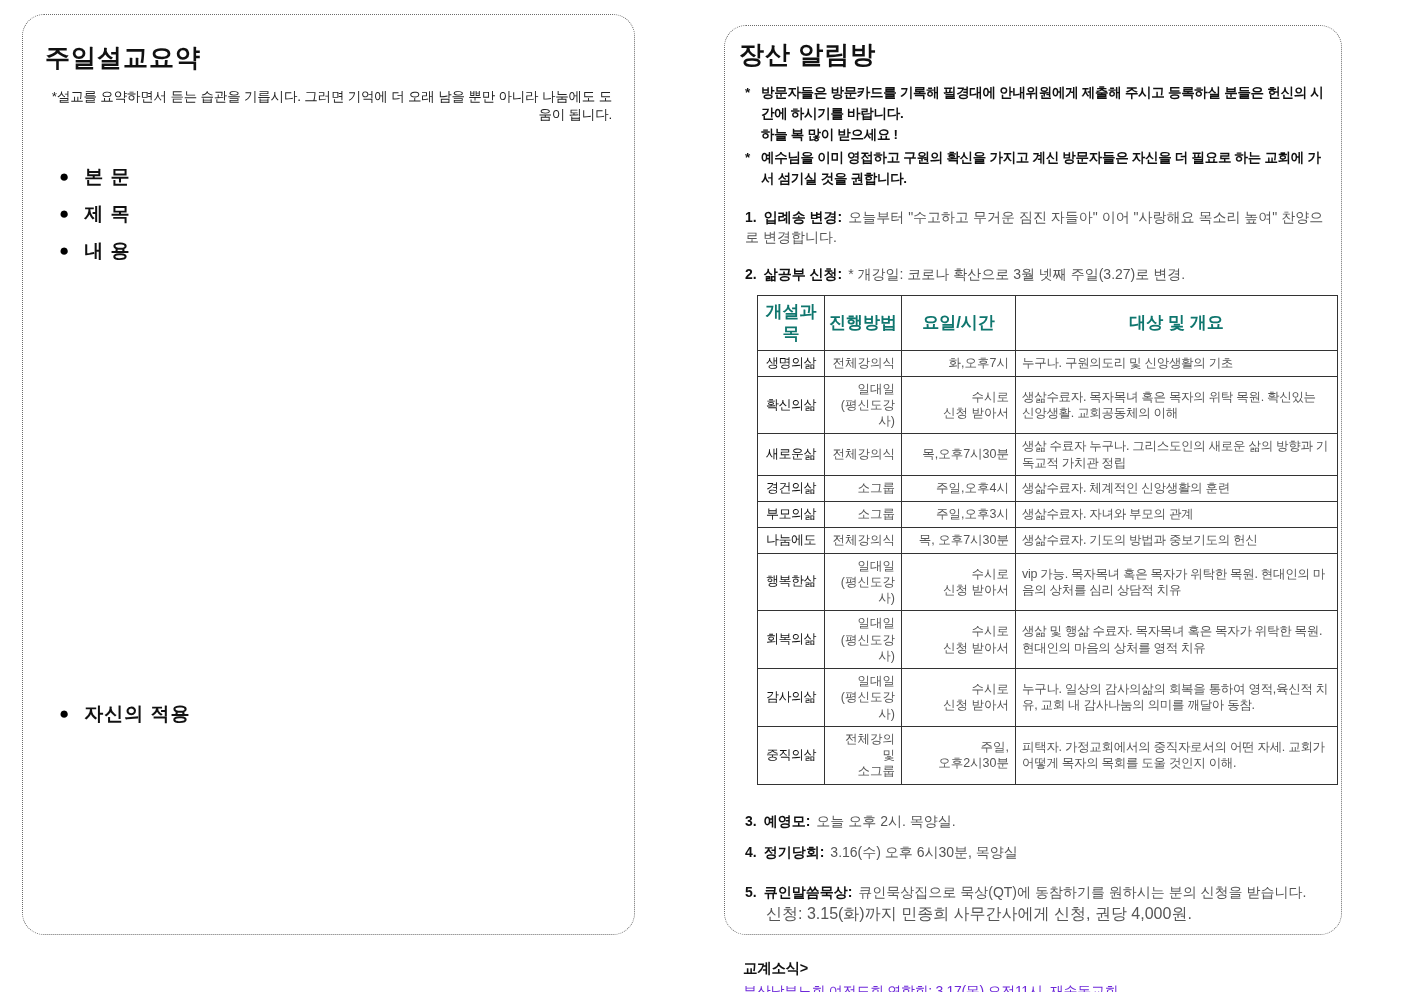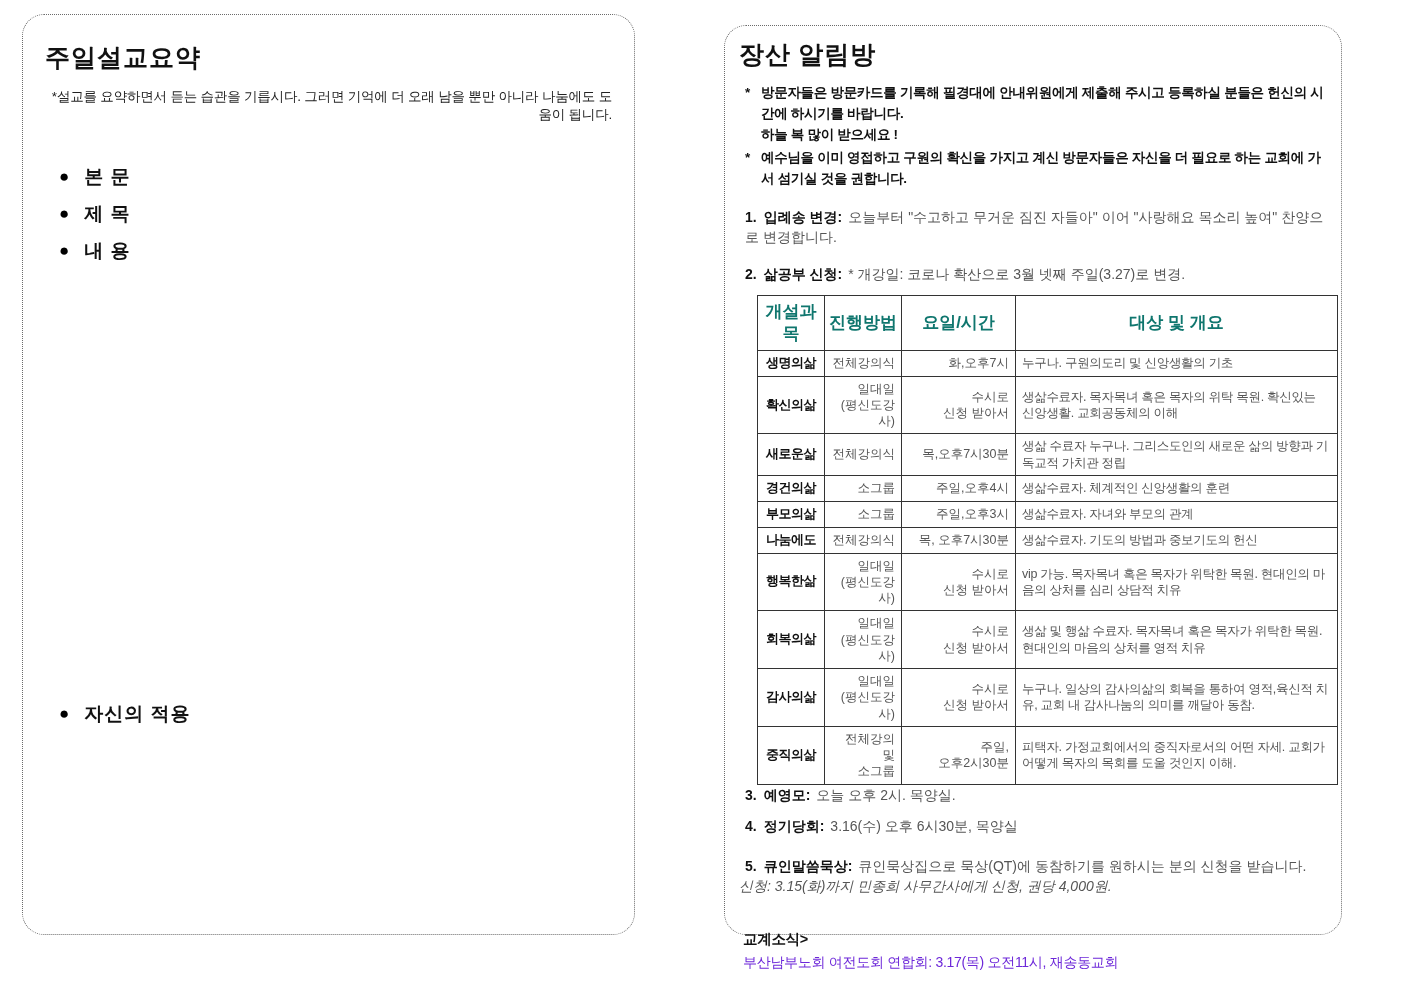--- a/index.html
+++ b/index.html
@@ -55,24 +55,24 @@
   .note { display: flex; font-size: 13.5px; font-weight: bold; color: #111111; line-height: 1.55; }
   .note + .note { margin-top: 2px; }
   .note-marker { width: 16px; flex: none; }
   .note-lines { flex: 1; letter-spacing: -0.3px; }
 
   .num-item { display: block; font-size: 14px; line-height: 1.45; margin-left: 6px; color: #555555; }
   .num-item .n { font-weight: bold; color: #111111; margin-right: 7px; }
   .num-item .lbl { font-weight: bold; color: #111111; margin-right: 6px; }
   .item-1 { margin-top: 17px; }
   .item-2 { margin-top: 17px; }
-  .item-3 { }
+  .item-3 { margin-top: 26px; }
   .item-4 { margin-top: 11px; }
   .item-5 { margin-top: 20px; }
-  .item-5-line2 { margin-top: 2px; font-size: 14px; color: #555555; font-style: italic; }
+  .item-5-line2 { margin-left: 27px; margin-top: 2px; font-size: 16px; color: #555555; }
 
   table.curriculum {
     border-collapse: collapse;
     table-layout: fixed;
     width: 580px;
     margin: 10px 0 0 18px;
     font-size: 12.5px;
     color: #555555;
   }
   table.curriculum col.c0 { width: 67px; }
@@ -82,21 +82,21 @@
   table.curriculum th, table.curriculum td {
     border: 1px solid #333333;
     padding: 4px 6px;
     line-height: 1.3;
     vertical-align: middle;
   }
   table.curriculum th {
     font-size: 17px; font-weight: bold; color: #0f766e;
     text-align: center; padding: 5px 2px;
   }
-  td.course { font-weight: bold; color: #111111; text-align: center; font-size: 13px; letter-spacing: -0.5px; }
+  td.course { font-weight: normal; color: #111111; text-align: center; font-size: 13px; letter-spacing: -0.5px; }
   td.center { text-align: right; }
   td.desc { text-align: left; padding-left: 9px; letter-spacing: -0.3px; }
   .pre { white-space: pre-line; }
 
   .section { margin-left: 4px; }
   .section-head { font-size: 14.5px; font-weight: bold; color: #111111; letter-spacing: -0.3px; }
   .section-line { font-size: 14px; color: #6d28d9; line-height: 1.5; margin-top: 3px; letter-spacing: -0.3px; }
   .sec-church { margin-top: 34px; }
 </style>
 </head>

